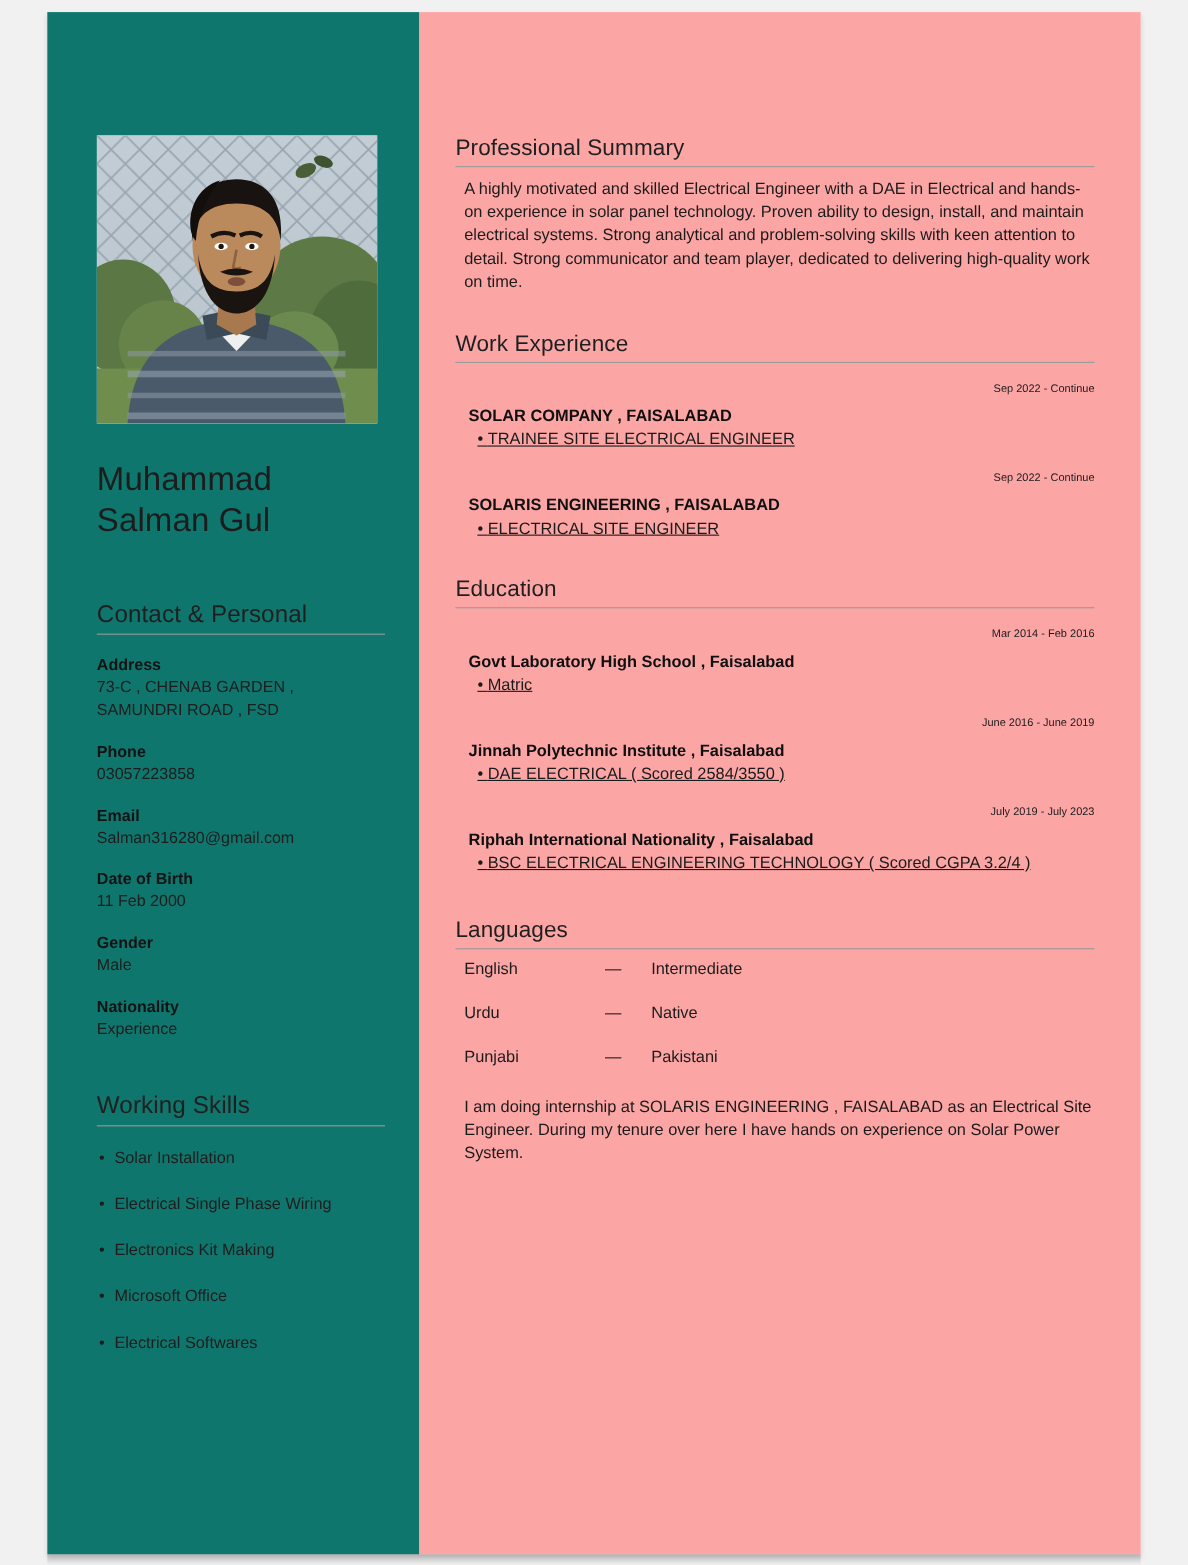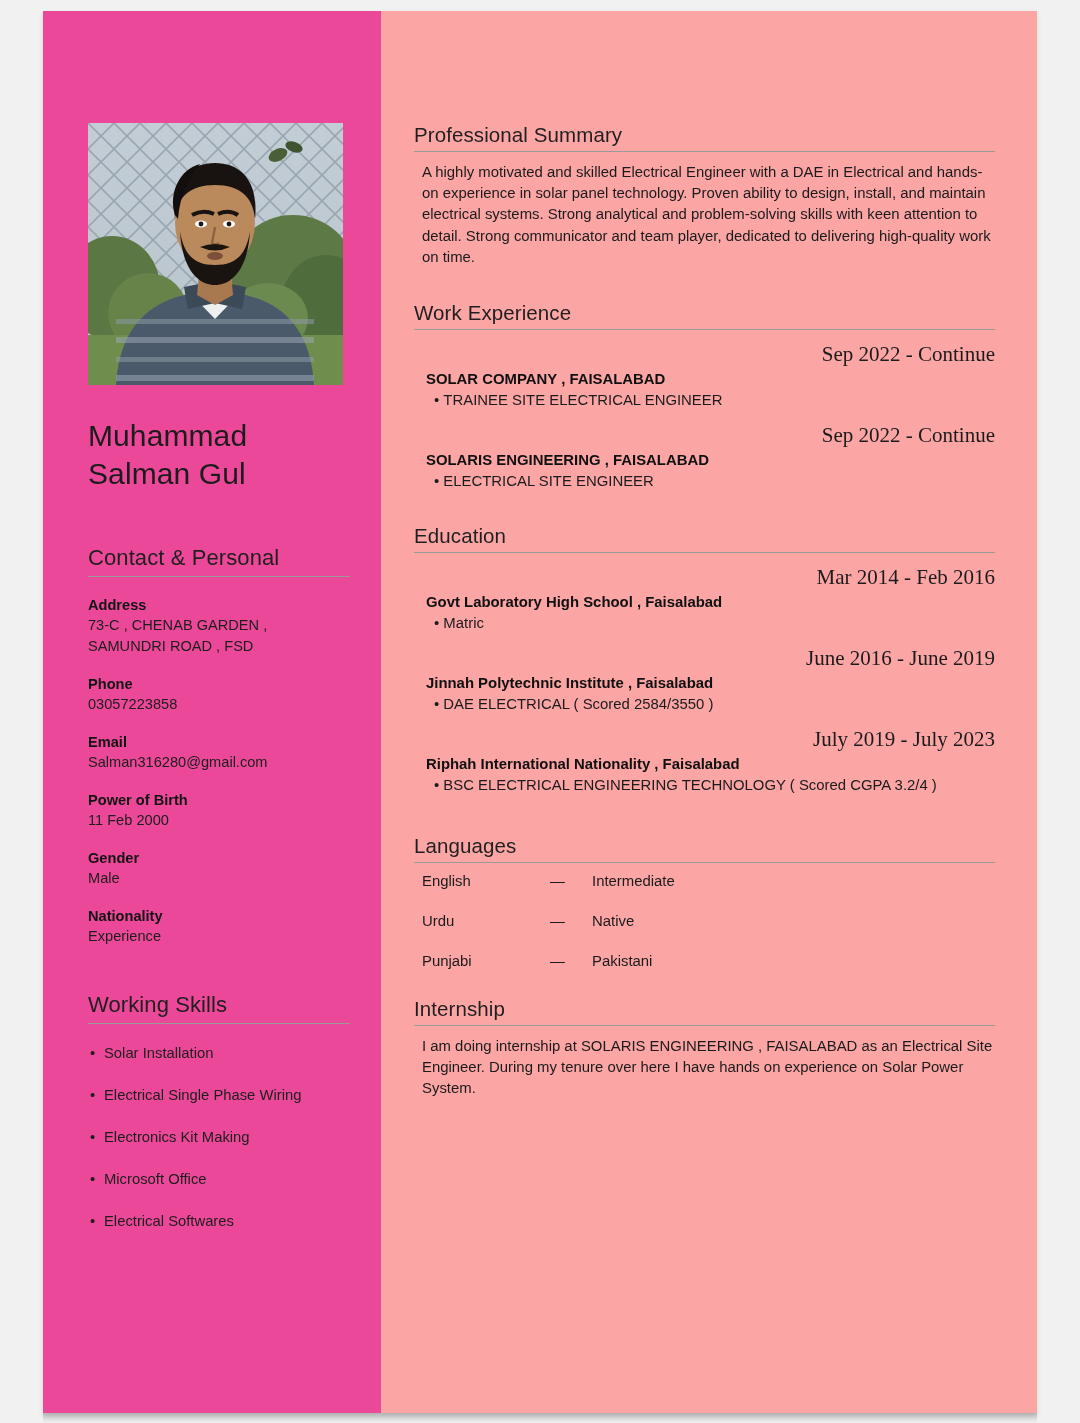--- a/index.html
+++ b/index.html
@@ -20,21 +20,21 @@
     height: 1402px;
     background: #ffffff;
     display: flex;
     box-shadow: 0 3px 5px rgba(0,0,0,0.12);
   }
 
   
   #sidebar {
     width: 338px;
     flex: 0 0 338px;
-    background: #ec4899;
+    background: #0f766e;
     padding: 112px 0 0 0;
     position: relative;
   }
 
   #photo-frame {
     width: 255px;
     height: 262px;
     margin-left: 45px;
     background: #cfd6db;
     overflow: hidden;
@@ -121,39 +121,39 @@
     padding-left: 8px;
   }
 
   #work-section { margin-top: 33px; }
   #education-section { margin-top: 32px; }
   #languages-section { margin-top: 38px; }
   #internship-section { margin-top: 26px; }
 
   .entry { margin-top: 14px; }
   .entry-date {
-    font-size: 21px;
+    font-size: 10px;
     color: #1b1b1b;
     text-align: right;
     line-height: 20px;
-    font-family: Liberation Serif, serif;
   }
   .entry-org {
     font-size: 14.9px;
     font-weight: bold;
     color: #101010;
     line-height: 22px;
     margin-top: 4px;
     padding-left: 12px;
   }
   .entry-detail {
     font-size: 14.9px;
     color: #1b1b1b;
     line-height: 21px;
     padding-left: 20px;
+    text-decoration: underline;
   }
   .entry-detail::before { content: "\2022\00a0"; }
 
   #languages-list { margin-top: 8px; padding-left: 8px; }
   .lang-row {
     display: flex;
     align-items: baseline;
     margin-bottom: 20px;
     font-size: 14.9px;
     color: #1b1b1b;
@@ -259,21 +259,21 @@
           </div>
           <div class="field">
             <div class="field-label">Phone</div>
             <div class="field-value">03057223858</div>
           </div>
           <div class="field">
             <div class="field-label">Email</div>
             <div class="field-value">Salman316280@gmail.com</div>
           </div>
           <div class="field">
-            <div class="field-label">Power of Birth</div>
+            <div class="field-label">Date of Birth</div>
             <div class="field-value">11 Feb 2000</div>
           </div>
           <div class="field">
             <div class="field-label">Gender</div>
             <div class="field-value">Male</div>
           </div>
           <div class="field">
             <div class="field-label">Nationality</div>
             <div class="field-value">Experience</div>
           </div>
@@ -351,19 +351,18 @@
           </div>
           <div class="lang-row">
             <span class="lang-name">Punjabi</span>
             <span class="lang-dash">—</span>
             <span class="lang-level">Pakistani</span>
           </div>
         </div>
     </section>
 
     <section id="internship-section">
-      <h2 class="main-heading">Internship</h2>
       <p class="internship-text">I am doing internship at SOLARIS ENGINEERING , FAISALABAD as an Electrical Site Engineer. During my tenure over here I have hands on experience on Solar Power System.</p>
     </section>
   </main>
 </div>
 
 <div id="page-shadow"></div>
 
 </body></html>

